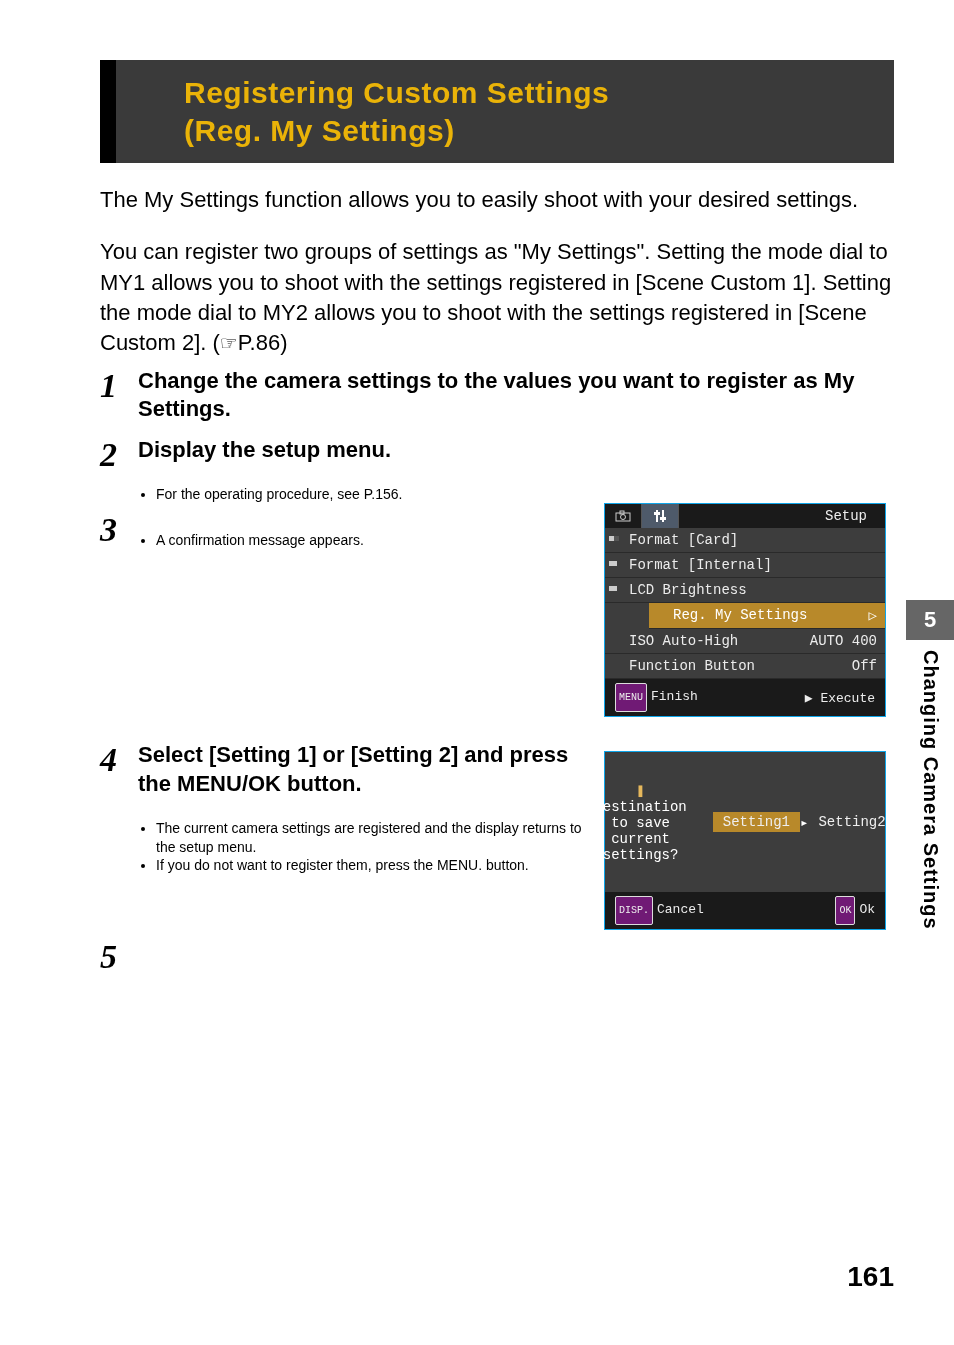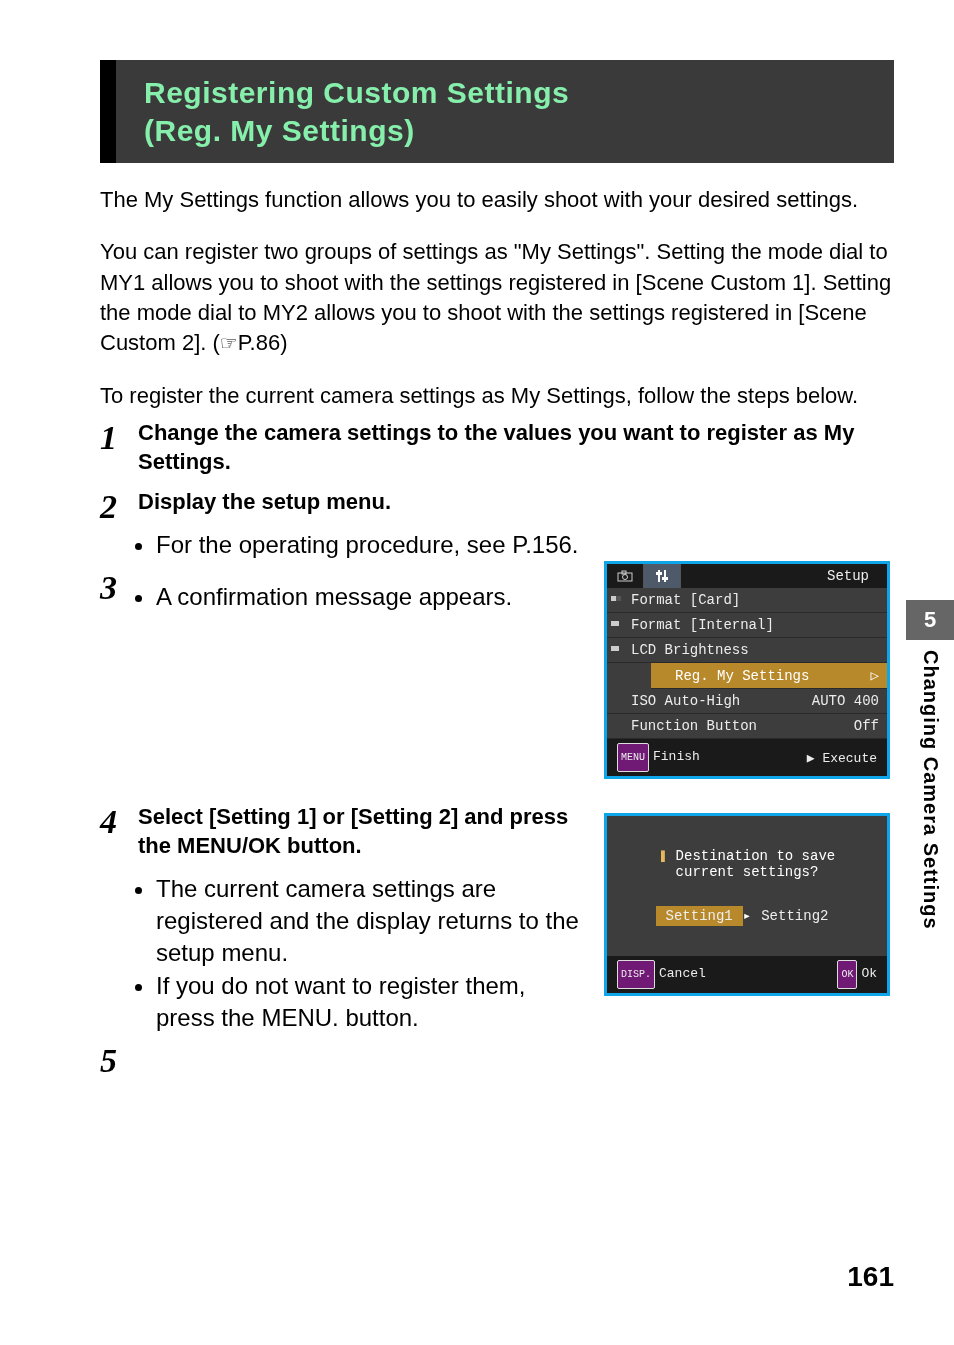--- a/index.html
+++ b/index.html
@@ -12,22 +12,22 @@
   }
   .page {
     position: relative;
     width: 954px;
     height: 1345px;
     box-sizing: border-box;
     padding: 60px 60px 40px 100px;
   }
   .title-bar {
     background: #3a3a3a;
-    color: #86efac;
-    padding: 14px 20px 14px 28px;
+    color: #eab308;
+    padding: 14px 20px 14px 68px;
     border-left: 16px solid #000;
     margin-bottom: 14px;
   }
   .title-bar h1 {
     margin: 0;
     font-size: 30px;
     font-weight: 900;
     line-height: 1.25;
     letter-spacing: 0.5px;
   }
@@ -54,44 +54,44 @@
   .step-body {
     flex: 1;
   }
   .step-heading {
     font-size: 22px;
     font-weight: 700;
     line-height: 1.3;
     margin: 0 0 4px 0;
   }
   .step-bullets {
-    margin: 12px 0 0 0;
+    margin: 20px 0 0 0;
     padding-left: 18px;
-    font-size: 24px;
+    font-size: 14px;
     line-height: 1.35;
   }
   .two-col {
     display: flex;
     gap: 18px;
   }
   .two-col .left {
     flex: 1;
     min-width: 0;
   }
   .two-col .right {
     flex: 0 0 290px;
   }
   
   .lcd {
     width: 280px;
     background: #3d3d3d;
     color: #ececec;
     font-family: "Courier New", monospace;
     font-size: 14px;
-    border: 3px solid #0ea5e9;
+    border: 1px solid #0ea5e9;
   }
   .lcd .tabbar {
     display: flex;
     align-items: center;
     height: 24px;
     background: #1a1a1a;
   }
   .lcd .tabbar .tab {
     width: 36px;
     height: 24px;
@@ -107,21 +107,20 @@
   .lcd .tabbar .title {
     padding-right: 18px;
     color: #eee;
   }
   .lcd .items {
     padding: 0;
   }
   .lcd .item {
     display: flex;
     justify-content: space-between;
-    align-items: center;
     padding: 4px 8px 4px 24px;
     border-bottom: 1px solid #2a2a2a;
     position: relative;
   }
   .lcd .item.sel {
     background: #b8892a;
     color: #fff;
     margin-left: 44px;
   }
   .lcd .item .marker {
@@ -145,21 +144,21 @@
     border-radius:2px;
     margin-right:4px;
     background:#701a75;
   }
   .lcd2 {
     margin-top: 18px;
   }
   .lcd .dialog-body {
     height: 140px;
     display: flex;
-    flex-direction: column;
+    flex-direction: row;
     justify-content: center;
     align-items: center;
     gap: 26px;
     font-size: 14px;
     color: #fff;
   }
   .lcd .choice-row {
     display:flex;
     align-items:center;
   }
@@ -217,21 +216,20 @@
     <h1>
       <span>Registering Custom Settings</span><br>
       <span>(Reg. My Settings)</span>
     </h1>
   </div>
 
   <p class="intro">The My Settings function allows you to easily shoot with your desired settings.</p>
   <p class="intro">
     <span>You can register two groups of settings as "My Settings". Setting the mode dial to MY1 allows you to shoot with the settings registered in [Scene Custom 1]. Setting the mode dial to MY2 allows you to shoot with the settings registered in [Scene Custom 2]. (</span><span class="ref-icon">☞</span><span>P.86</span><span>)</span>
   </p>
-  <p class="intro">To register the current camera settings as My Settings, follow the steps below.</p>
 
   <div class="step-row">
     <div class="step-num">1</div>
     <div class="step-body">
       <p class="step-heading">Change the camera settings to the values you want to register as My Settings.</p>
     </div>
   </div>
 
   <div class="step-row">
     <div class="step-num">2</div>

